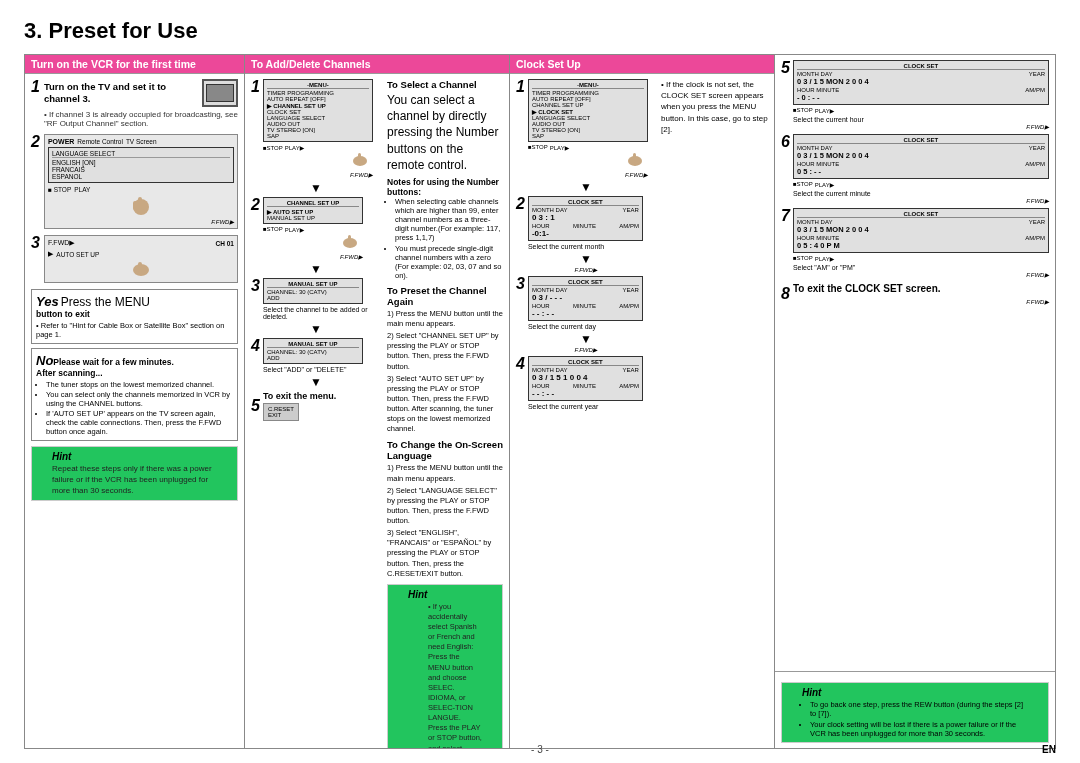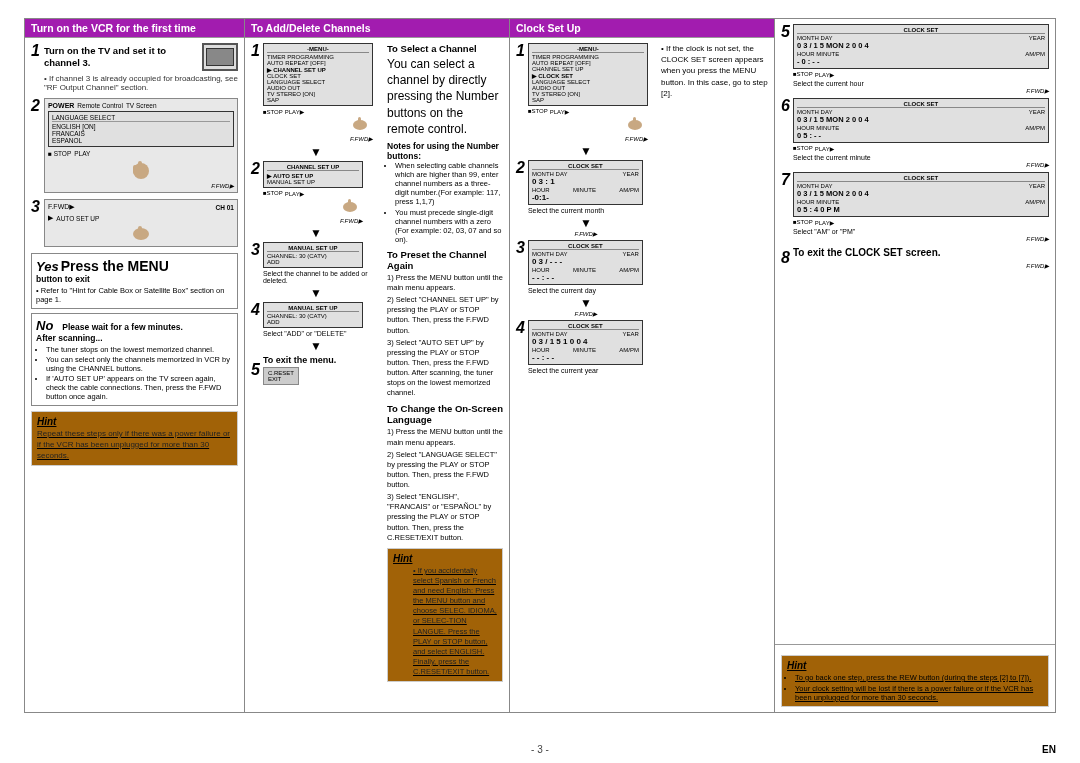--- a/index.html
+++ b/index.html
@@ -28,21 +28,21 @@
 
     .col {
       border-right: 1px solid #999;
       padding: 0;
       display: flex;
       flex-direction: column;
     }
     .col:last-child { border-right: none; }
 
     .col-header {
-      background: #a21caf;
+      background: #ec4899;
       color: #fff;
       font-weight: bold;
       font-size: 10.5px;
       padding: 3px 6px;
       border-bottom: 1px solid #999;
     }
 
     .col-body {
       padding: 5px 6px;
       flex: 1;
@@ -59,25 +59,24 @@
     .step-block {
       display: flex;
       gap: 4px;
       margin-bottom: 6px;
       align-items: flex-start;
     }
 
     .step-content { flex: 1; }
 
     .hint-box {
-      background: #a16207;
+      background: #22c55e;
       border: 1px solid #ccc;
-      padding: 4px 5px;
+      padding: 4px 20px;
       margin-top: 5px;
-      text-decoration: underline;
     }
     .hint-title {
       font-weight: bold;
       font-size: 10px;
       font-style: italic;
       margin-bottom: 2px;
     }
     .hint-text {
       font-size: 8px;
       line-height: 1.35;
@@ -104,20 +103,21 @@
       text-align: center;
       font-size: 12px;
       line-height: 1;
       margin: 1px 0;
     }
   </style>
 </head>
 <body>
 
 <div class="page">
+  <div class="main-title">3. Preset for Use</div>
 
   <div style="display:flex; border:1.5px solid #888; height: 695px;">
 
     <div class="col" style="width:220px; border-right:1.5px solid #888; display:flex; flex-direction:column;">
       <div class="col-header">Turn on the VCR for the first time</div>
       <div class="col-body" style="overflow:hidden; padding:5px 6px; font-size:9px;">
 
         <div class="step-block">
           <div class="step-num">1</div>
           <div class="step-content">
@@ -190,28 +190,28 @@
                   <rect x="12" y="2" width="4" height="10" rx="2" fill="#c8a882"></rect>
                 </svg>
               </div>
             </div>
           </div>
         </div>
 
         <div style="border:1px solid #888; margin:4px 0; padding:4px;">
           <div style="display:flex; align-items:baseline; gap:2px;">
             <span style="font-size:13px; font-weight:bold; font-style:italic;">Yes</span>
-            <span style="font-size:14px; font-weight:bold;">Press the MENU</span>
+            <span style="font-size:12px; font-weight:normal;">Press the MENU</span>
           </div>
           <div style="font-size:8.5px; font-weight:bold;">button to exit</div>
           <div style="font-size:7.5px; margin-top:2px;">• Refer to "Hint for Cable Box or Satellite Box" section on page 1.</div>
         </div>
 
         <div style="border:1px solid #888; margin:4px 0; padding:4px;">
-          <div style="display:flex; align-items:baseline; gap:9px;">
+          <div style="display:flex; align-items:baseline; gap:0;">
             <span style="font-size:13px; font-weight:bold; font-style:italic;">No</span>
             <span style="font-size:8.5px; font-weight:bold;">Please wait for a few minutes.</span>
           </div>
           <div style="font-size:8.5px; font-weight:bold;">After scanning...</div>
           <ul style="margin-left:10px; margin-top:2px;">
             <li style="font-size:7.5px; margin-bottom:1px;">The tuner stops on the lowest memorized channel.</li>
             <li style="font-size:7.5px; margin-bottom:1px;">You can select only the channels memorized in VCR by using the CHANNEL buttons.</li>
             <li style="font-size:7.5px;">If 'AUTO SET UP' appears on the TV screen again, check the cable connections. Then, press the F.FWD button once again.</li>
           </ul>
         </div>

